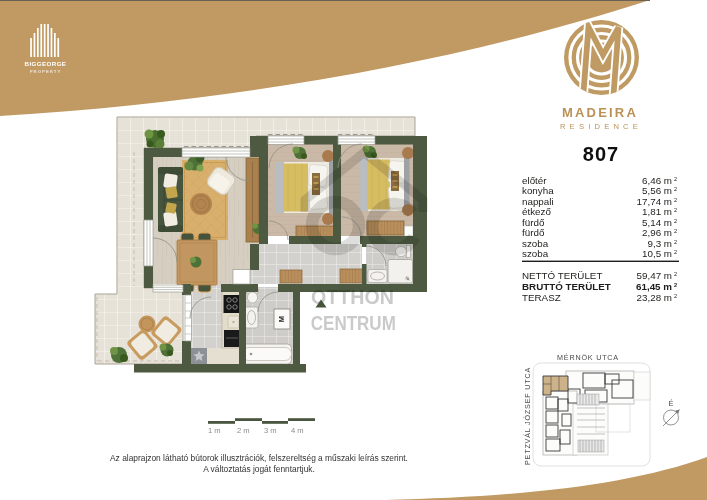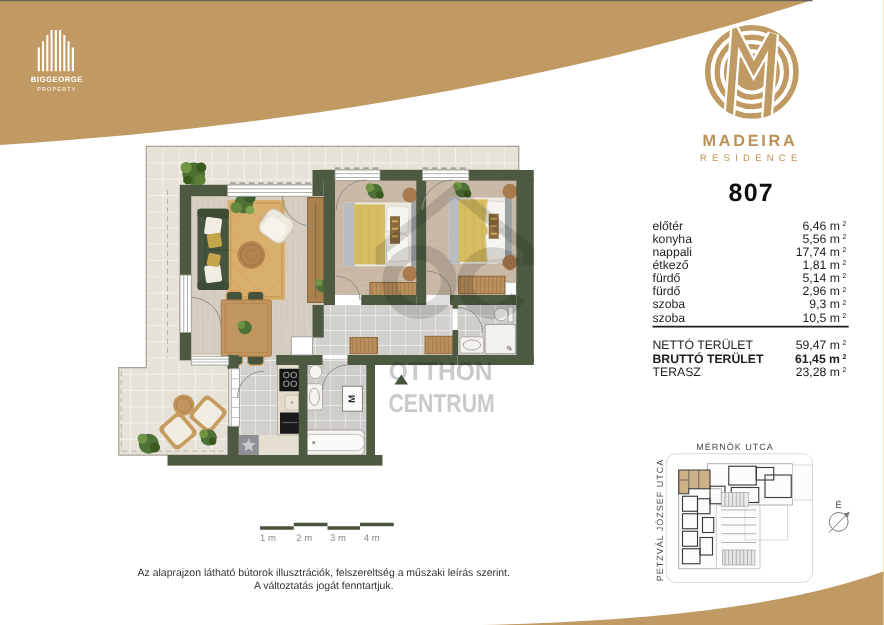--- a/index.html
+++ b/index.html
@@ -1,17 +1,17 @@
 <!DOCTYPE html>
 <html><head>
 <meta charset="utf-8">
 <style>
 html,body{margin:0;padding:0;background:#fff;}
 *{font-family:"Liberation Sans", sans-serif;}
-#page{position:relative;width:707px;height:500px;overflow:hidden;background:#eab308;}
+#page{position:relative;width:707px;height:500px;overflow:hidden;background:#86efac;}
 </style>
 </head>
 <body>
 <div id="page">
 <svg width="707" height="500" viewBox="0 0 707 500">
 <defs>
 <pattern id="terr" width="13" height="13" patternUnits="userSpaceOnUse">
   <rect width="13" height="13" fill="#e7e2d8"></rect>
   <path d="M0,0H13M0,0V13" stroke="#f8f6f1" stroke-width="1.2" fill="none"></path>
 </pattern>

